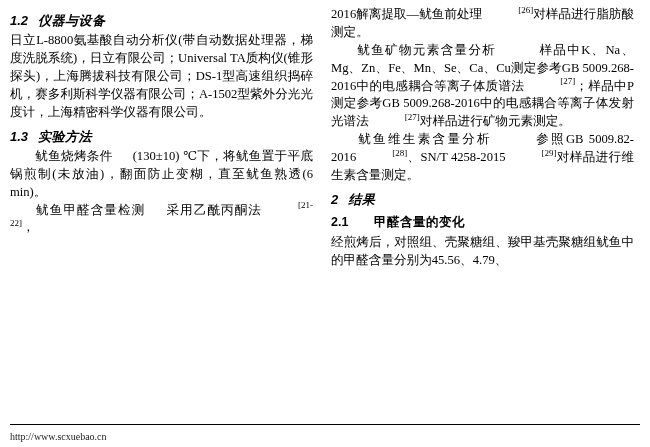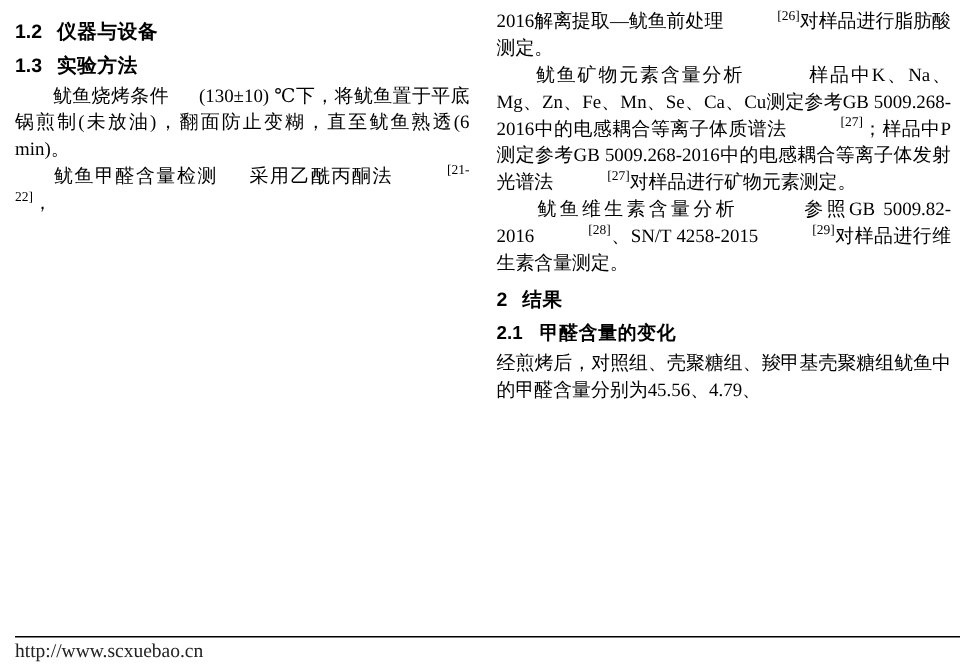--- a/index.html
+++ b/index.html
@@ -36,36 +36,37 @@
   
   .sec-head {
     display: flex;
     flex-direction: row;
     align-items: baseline;
     font-family: "Liberation Sans", "DejaVu Sans", sans-serif;
     font-weight: bold;
     font-size: 13px;
     margin: 7px 0 3px 0;
     line-height: 1.25;
+    font-style: italic;
   }
   .sec-num {
     margin-right: 10px;
     white-space: nowrap;
   }
   .sec-title {
     letter-spacing: 0.5px;
   }
   .sub-head {
     font-family: "Liberation Sans", "DejaVu Sans", sans-serif;
     font-weight: bold;
     font-size: 12.5px;
     margin: 6px 0 3px 0;
   }
   .sub-head .sec-num {
-    margin-right: 8px;
+    margin-right: 22px;
   }
   
   p.para {
     margin: 0 0 0 0;
     font-size: 12.6px;
     line-height: 1.42;
     text-align: justify;
     text-justify: inter-ideograph;
     text-indent: 0;
   }
@@ -92,21 +93,21 @@
   }
   .italic {
     font-style: italic;
   }
   
   .footer {
     position: absolute;
     left: 10px;
     bottom: 5px;
     font-family: "Liberation Serif", "DejaVu Serif", serif;
-    font-size: 13px;
+    font-size: 10px;
     color: #222;
   }
   .footer-rule {
     position: absolute;
     left: 10px;
     right: 10px;
     bottom: 22px;
     border-top: 1px solid #000;
     height: 0;
   }
@@ -121,20 +122,21 @@
 
   <div class="columns">
 
     <div class="col">
 
       <div class="sec-head">
         <span class="sec-num">1.2</span>
         <span class="sec-title">仪器与设备</span>
       </div>
 
+      <p class="para indent2 block">日立L-8800氨基酸自动分析仪(带自动数据处理器，梯度洗脱系统)，日立有限公司；Universal TA质构仪(锥形探头)，上海腾拔科技有限公司；DS-1型高速组织捣碎机，赛多利斯科学仪器有限公司；A-1502型紫外分光光度计，上海精密科学仪器有限公司。</p>
 
       <div class="sec-head">
         <span class="sec-num">1.3</span>
         <span class="sec-title">实验方法</span>
       </div>
 
 
       <p class="para block">
         <span style="display:inline-block;width:25px;"></span><span class="run-label">鱿鱼烧烤条件</span><span class="gapline-sm"></span><span>(130±10) ℃下，将鱿鱼置于平底锅煎制(未放油)，翻面防止变糊，直至鱿鱼熟透(6 min)。</span>
       </p>

